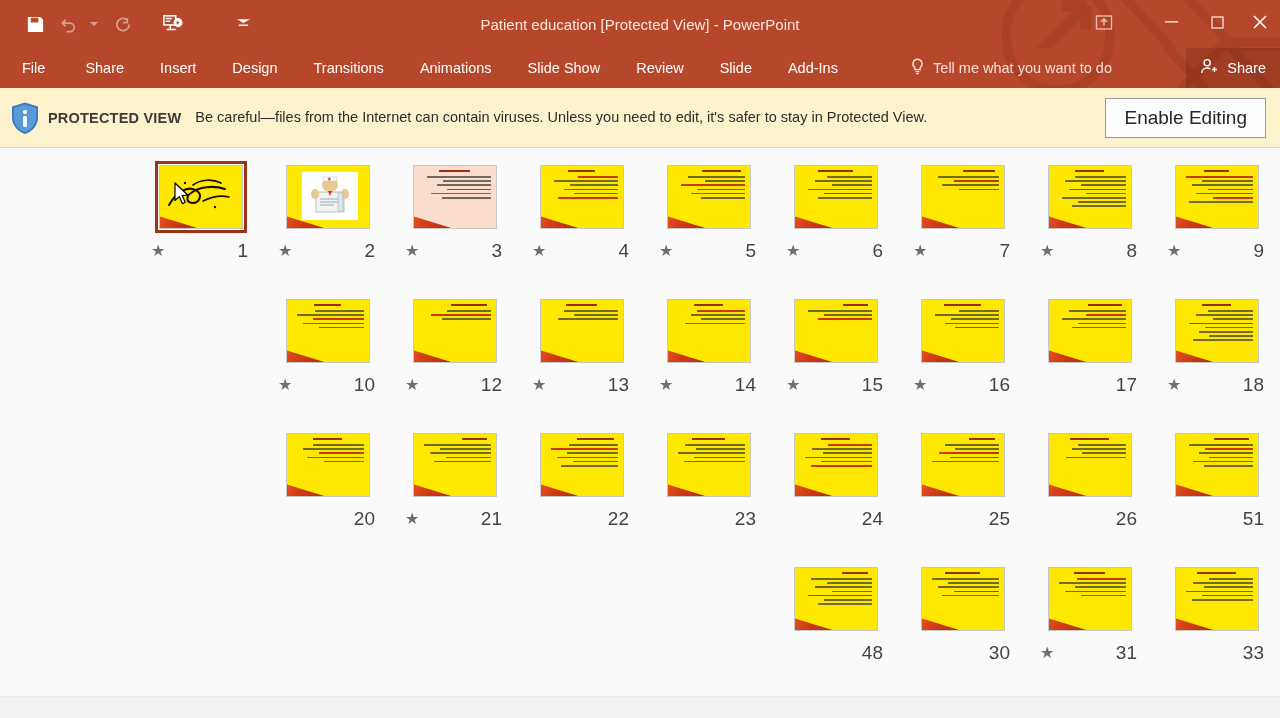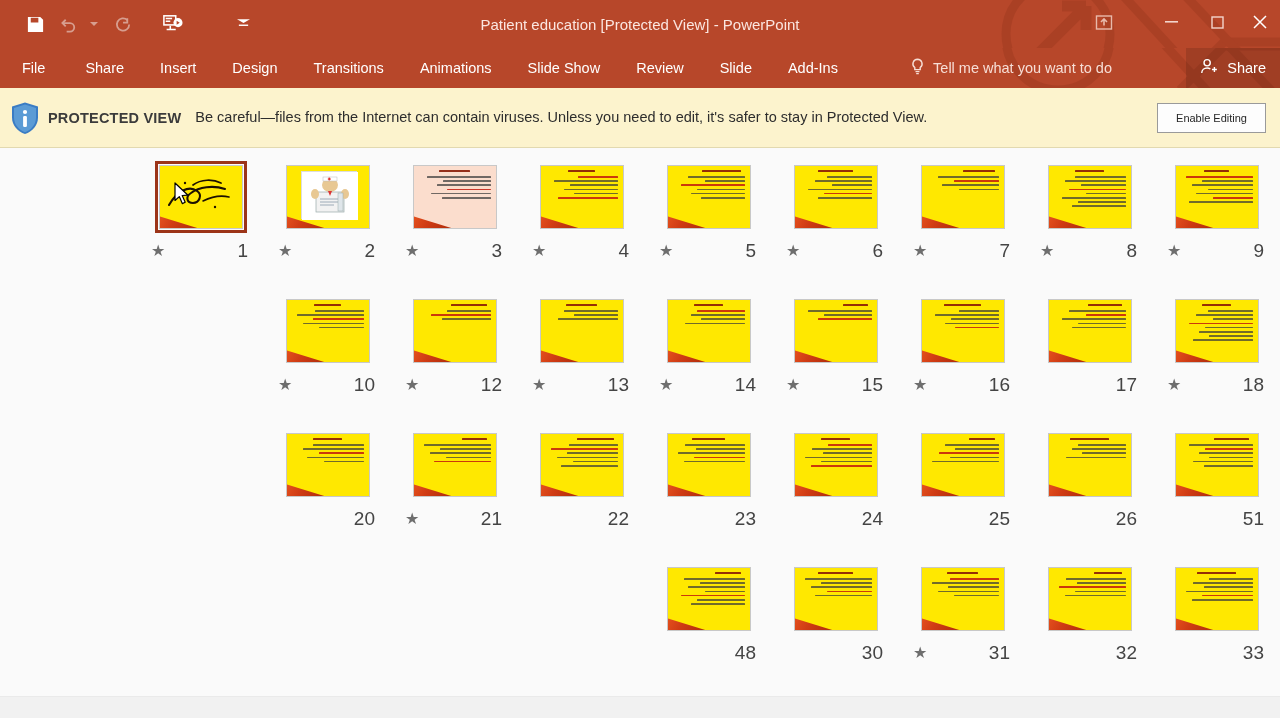--- a/index.html
+++ b/index.html
@@ -67,21 +67,21 @@
   .pvbar {
     position: relative; height: 60px; background: #fcf3cd;
     border-bottom: 1px solid #e2d9b0;
     display: flex; align-items: center; padding: 0 14px 0 10px;
   }
   .pv-shield { width: 30px; height: 34px; flex: 0 0 auto; margin-right: 8px; }
   .pv-label { font-size: 14.5px; color: #3b3b3b; font-weight: bold; letter-spacing: .2px; white-space: nowrap; margin-right: 14px; }
   .pv-msg { font-size: 14.5px; color: #2d2d2d; line-height: 1.45; max-width: 855px; }
   .enable-btn {
     margin-left: auto; background: #fdfdfd; border: 1px solid #9a9a9a;
-    font-size: 11px; color: #262626; padding: 8px 18px; white-space: nowrap;
+    font-size: 19px; color: #262626; padding: 8px 18px; white-space: nowrap;
     font-family: "Liberation Sans", sans-serif;
   }
 
   
   .sorter {
     position: relative; height: 548px; background: #fafafa;
     padding: 12px 0 0 0; overflow: hidden;
   }
   .grid-row { display: flex; flex-direction: row-reverse; justify-content: flex-start; height: 134px; }
   .cell {
@@ -815,40 +815,20 @@
           </div>
           <div class="meta">
             <span class="star hidden">★</span>
             <span class="num">33</span>
           </div>
         </div>
         <div class="cell">
           <div class="thumb-wrap">
             <div class="thumb" style="background: rgb(255, 232, 0);">
               <div class="body">
-                <div class="ln title" style="width: 38%; margin-right: 4px;"></div>
-                <div class="ln" style="width: 82%;"></div>
-                <div class="ln" style="width: 68%;"></div>
-                <div class="ln red" style="width: 92%;"></div>
-                <div class="ln" style="width: 70%;"></div>
-                <div class="ln" style="width: 84%;"></div>
-              </div>
-              <div class="wave2"></div>
-              <div class="wave"></div>
-            </div>
-          </div>
-          <div class="meta">
-            <span class="star hidden">★</span>
-            <span class="num">32</span>
-          </div>
-        </div>
-        <div class="cell">
-          <div class="thumb-wrap">
-            <div class="thumb" style="background: rgb(255, 232, 0);">
-              <div class="body">
                 <div class="ln title" style="width: 43%; margin-right: auto; margin-left: auto;"></div>
                 <div class="ln red" style="width: 68%;"></div>
                 <div class="ln" style="width: 92%;"></div>
                 <div class="ln" style="width: 70%;"></div>
                 <div class="ln" style="width: 84%;"></div>
                 <div class="ln" style="width: 62%;"></div>
               </div>
               <div class="wave2"></div>
               <div class="wave"></div>
             </div>

